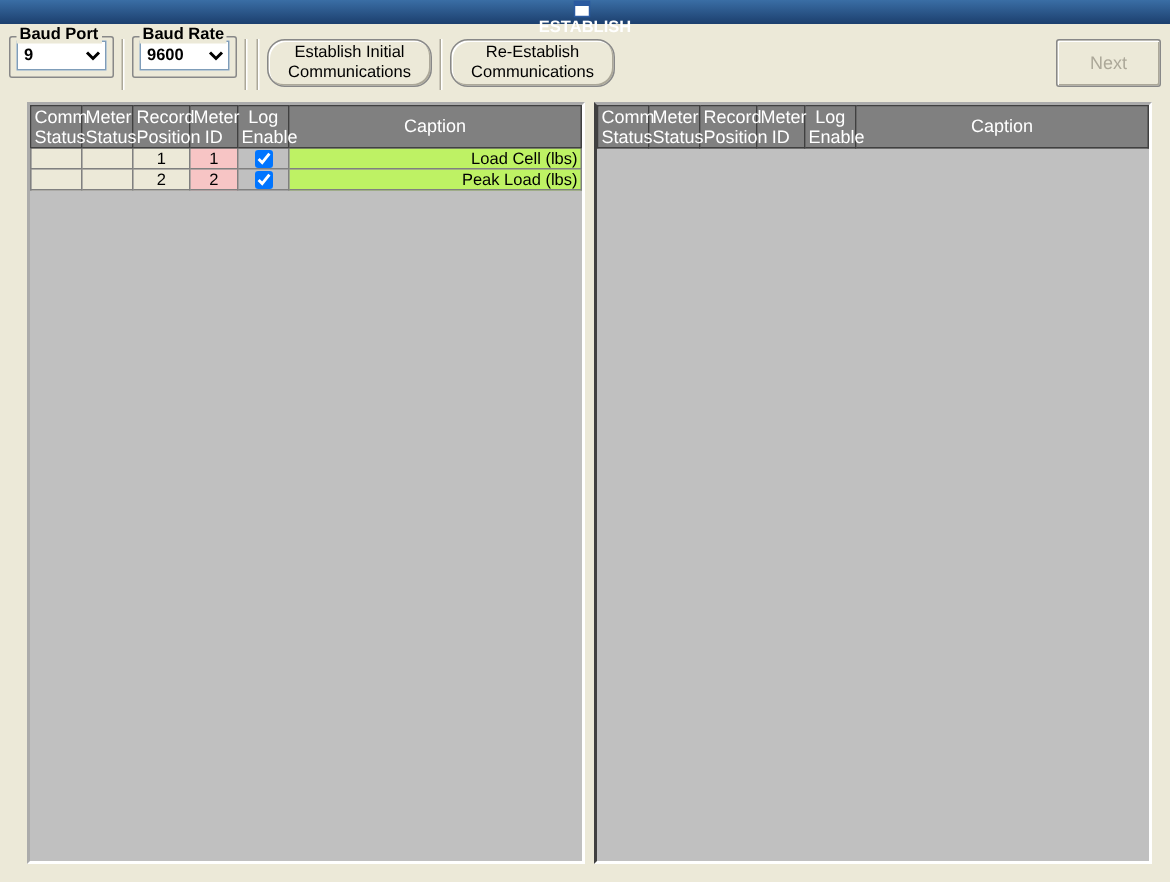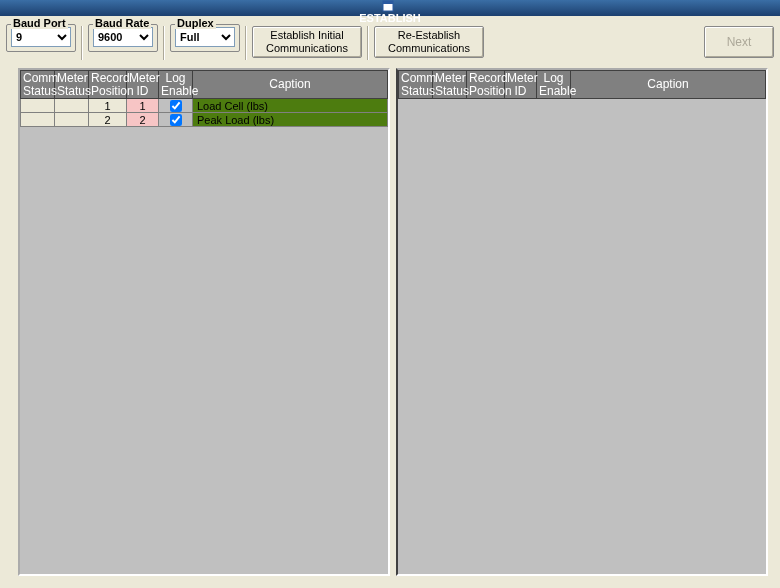--- a/index.html
+++ b/index.html
@@ -66,21 +66,21 @@
   .bigbtn {
     height: 32px;
     padding: 2px 10px;
     border: 1px solid #888;
     background: #ece9d8;
     font-family: Tahoma, Arial, sans-serif;
     font-size: 11px;
     text-align: center;
     line-height: 1.15;
     cursor: pointer;
-    border-radius: 2px;
+    border-radius: 12px;
     box-shadow: inset 1px 1px 0 #fff, inset -1px -1px 0 #aca899;
     margin-top: 8px;
     min-width: 110px;
   }
   .vsep {
     width: 2px;
     height: 34px;
     margin: 8px 1px 0 1px;
     border-left: 1px solid #aca899;
     border-right: 1px solid #fff;
@@ -137,21 +137,21 @@
   }
   table.grid td {
     border: 1px solid #808080;
     background: #ece9d8;
     text-align: center;
     font-size: 11px;
     height: 14px;
     padding: 0 2px;
   }
   table.grid td.pink { background: #f7c5c5; }
-  table.grid td.cap { background: #4d7c0f; text-align: left; padding-left: 4px; }
+  table.grid td.cap { background: #bef264; text-align: right; padding-left: 4px; }
   table.grid td.chk { background: #c0c0c0; padding:0;}
   .col-comm  { width: 34px; }
   .col-meter { width: 34px; }
   .col-rec   { width: 38px; }
   .col-mid   { width: 32px; }
   .col-log   { width: 34px; }
   .col-cap   { width: auto; }
 
   input[type=checkbox].tiny {
     width: 12px;
@@ -182,24 +182,20 @@
 
   <div class="vsep"></div>
 
   <div class="fieldset">
     <span class="fieldset-legend">Baud Rate</span>
     <select class="combo"><option value="9600">9600</option></select>
   </div>
 
   <div class="vsep"></div>
 
-  <div class="fieldset">
-    <span class="fieldset-legend">Duplex</span>
-    <select class="combo"><option value="Full">Full</option></select>
-  </div>
 
   <div class="vsep"></div>
 
   <button class="bigbtn">
     <span>Establish Initial</span><br>
     <span>Communications</span>
   </button>
 
   <div class="vsep"></div>
 

